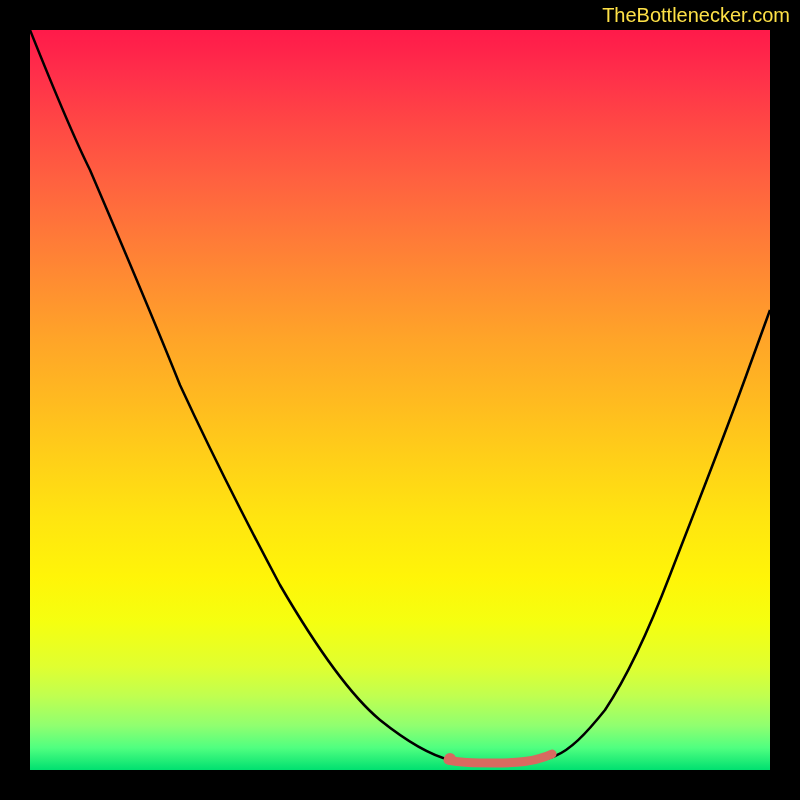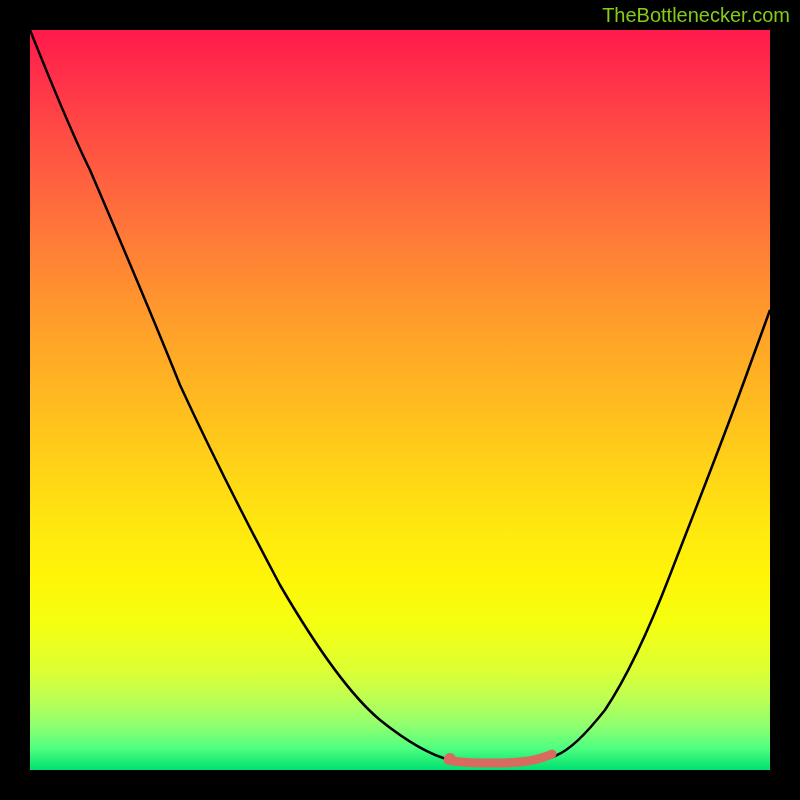--- a/index.html
+++ b/index.html
@@ -16,21 +16,21 @@
     top: 0;
     left: 0;
     width: 800px;
     height: 800px;
     background: #000;
   }
   .watermark {
     position: absolute;
     top: 4px;
     right: 10px;
-    color: #84cc16;
+    color: #fde047;
     font-size: 20px;
     font-weight: 500;
     z-index: 10;
   }
   .plot-area {
     position: absolute;
     top: 30px;
     left: 30px;
     width: 740px;
     height: 740px;

